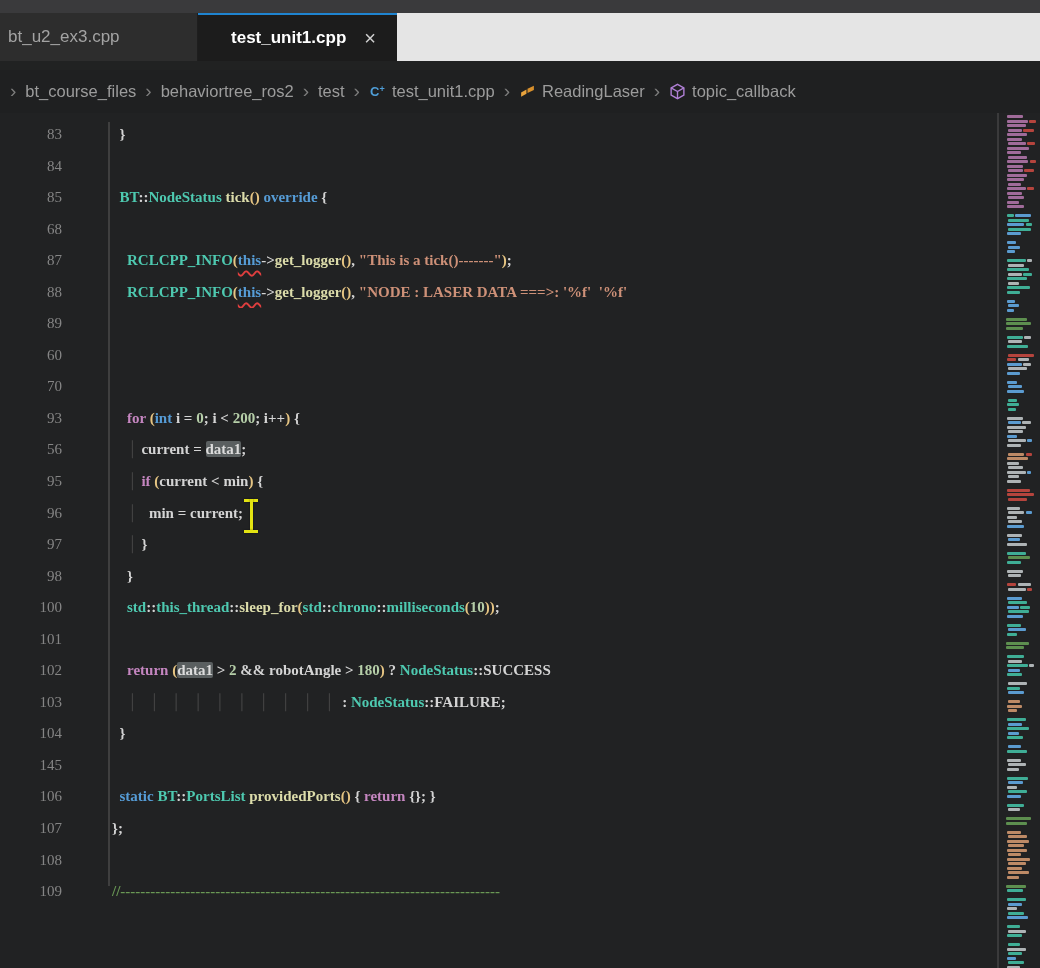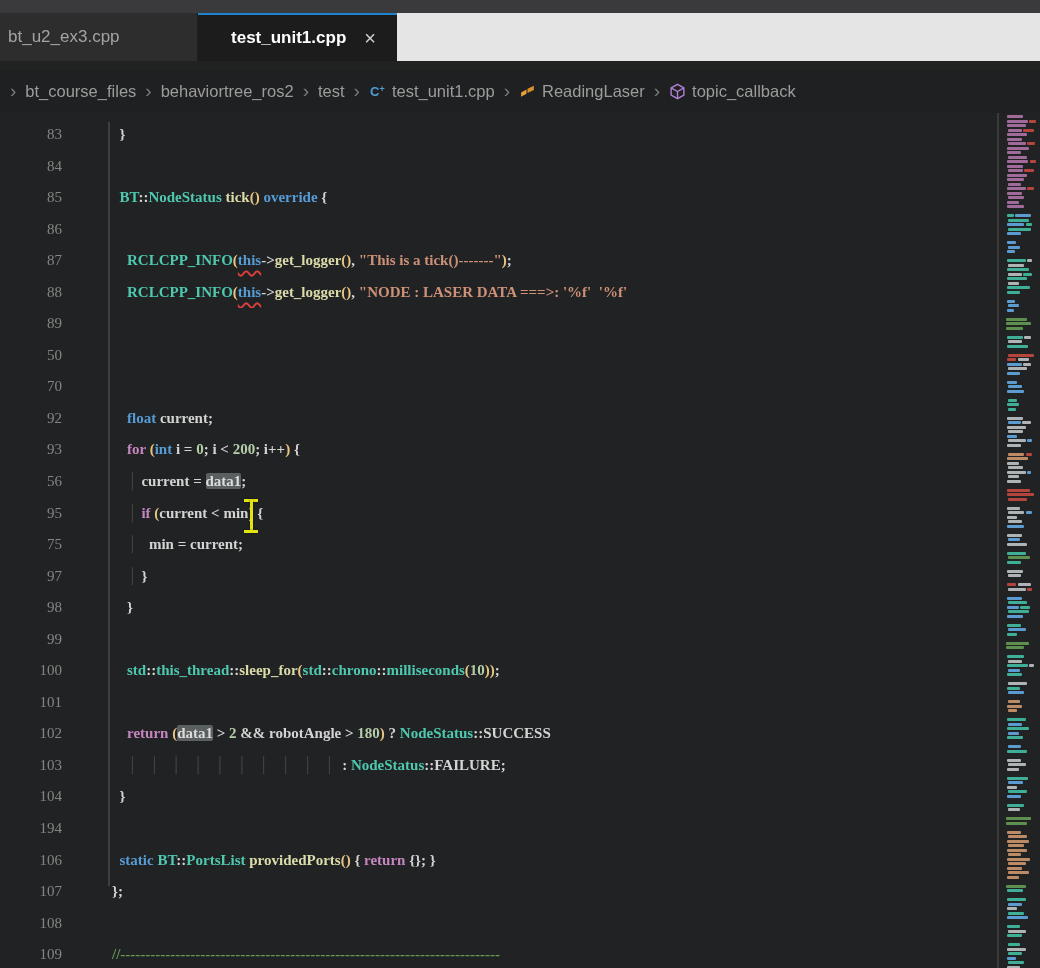--- a/index.html
+++ b/index.html
@@ -112,40 +112,38 @@
         <span>topic_callback</span>
       </span>
     </div>
 
   <div id="editor">
     <div id="class-indent-guide"></div>
     <div id="code-lines">
         <div class="line"><span class="gutter">83</span><span class="code"><span class="s-fg">  }</span></span></div>
         <div class="line"><span class="gutter">84</span><span class="code">&nbsp;</span></div>
         <div class="line"><span class="gutter">85</span><span class="code"><span class="s-fg">  </span><span class="s-type">BT</span><span class="s-fg">::</span><span class="s-type">NodeStatus</span><span class="s-fg"> </span><span class="s-fn">tick</span><span class="s-par">()</span><span class="s-fg"> </span><span class="s-kw">override</span><span class="s-fg"> {</span></span></div>
-        <div class="line"><span class="gutter">86</span><span class="code">&nbsp;</span></div>
+        <div class="line"><span class="gutter">68</span><span class="code">&nbsp;</span></div>
         <div class="line"><span class="gutter">87</span><span class="code"><span class="s-fg">    </span><span class="s-type">RCLCPP_INFO</span><span class="s-par">(</span><span class="s-err">this</span><span class="s-fg">-&gt;</span><span class="s-fn">get_logger</span><span class="s-par">()</span><span class="s-fg">, </span><span class="s-str">"This is a tick()-------"</span><span class="s-par">)</span><span class="s-fg">;</span></span></div>
         <div class="line"><span class="gutter">88</span><span class="code"><span class="s-fg">    </span><span class="s-type">RCLCPP_INFO</span><span class="s-par">(</span><span class="s-err">this</span><span class="s-fg">-&gt;</span><span class="s-fn">get_logger</span><span class="s-par">()</span><span class="s-fg">, </span><span class="s-str">"NODE : LASER DATA ===&gt;: '%f'  '%f'</span></span></div>
         <div class="line"><span class="gutter">89</span></div>
-        <div class="line"><span class="gutter">50</span><span class="code">&nbsp;</span></div>
+        <div class="line"><span class="gutter">60</span><span class="code">&nbsp;</span></div>
         <div class="line"><span class="gutter">70</span></div>
-        <div class="line"><span class="gutter">92</span><span class="code"><span class="s-fg">    </span><span class="s-kw">float</span><span class="s-fg"> current;</span></span></div>
         <div class="line"><span class="gutter">93</span><span class="code"><span class="s-fg">    </span><span class="s-ctl">for</span><span class="s-fg"> </span><span class="s-par">(</span><span class="s-kw">int</span><span class="s-fg"> i </span><span class="s-fg">=</span><span class="s-fg"> </span><span class="s-num">0</span><span class="s-fg">; i </span><span class="s-fg">&lt;</span><span class="s-fg"> </span><span class="s-num">200</span><span class="s-fg">; i++</span><span class="s-par">)</span><span class="s-fg"> {</span></span></div>
         <div class="line"><span class="gutter">56</span><span class="code"><span class="s-fg">    </span><span class="s-guide">│</span><span class="s-fg"> </span><span class="s-fg">current </span><span class="s-fg">=</span><span class="s-fg"> </span><span class="s-hl">data1</span><span class="s-fg">;</span></span></div>
         <div class="line"><span class="gutter">95</span><span class="code"><span class="s-fg">    </span><span class="s-guide">│</span><span class="s-fg"> </span><span class="s-ctl">if</span><span class="s-fg"> </span><span class="s-par">(</span><span class="s-fg">current </span><span class="s-fg">&lt;</span><span class="s-fg"> min</span><span class="s-par">)</span><span class="s-fg"> {</span></span></div>
-        <div class="line"><span class="gutter">75</span><span class="code"><span class="s-fg">    </span><span class="s-guide">│</span><span class="s-fg">   </span><span class="s-fg">min </span><span class="s-fg">=</span><span class="s-fg"> current;</span></span></div>
+        <div class="line"><span class="gutter">96</span><span class="code"><span class="s-fg">    </span><span class="s-guide">│</span><span class="s-fg">   </span><span class="s-fg">min </span><span class="s-fg">=</span><span class="s-fg"> current;</span></span></div>
         <div class="line"><span class="gutter">97</span><span class="code"><span class="s-fg">    </span><span class="s-guide">│</span><span class="s-fg"> }</span></span></div>
         <div class="line"><span class="gutter">98</span><span class="code"><span class="s-fg">    }</span></span></div>
-        <div class="line"><span class="gutter">99</span><span class="code">&nbsp;</span></div>
         <div class="line"><span class="gutter">100</span><span class="code"><span class="s-fg">    </span><span class="s-type">std</span><span class="s-fg">::</span><span class="s-type">this_thread</span><span class="s-fg">::</span><span class="s-fn">sleep_for</span><span class="s-par">(</span><span class="s-type">std</span><span class="s-fg">::</span><span class="s-type">chrono</span><span class="s-fg">::</span><span class="s-type">milliseconds</span><span class="s-par">(</span><span class="s-num">10</span><span class="s-par">))</span><span class="s-fg">;</span></span></div>
         <div class="line"><span class="gutter">101</span><span class="code">&nbsp;</span></div>
         <div class="line"><span class="gutter">102</span><span class="code"><span class="s-fg">    </span><span class="s-ctl">return</span><span class="s-fg"> </span><span class="s-par">(</span><span class="s-hl">data1</span><span class="s-fg"> </span><span class="s-fg">&gt;</span><span class="s-fg"> </span><span class="s-num">2</span><span class="s-fg"> </span><span class="s-fg">&amp;&amp;</span><span class="s-fg"> robotAngle </span><span class="s-fg">&gt;</span><span class="s-fg"> </span><span class="s-num">180</span><span class="s-par">)</span><span class="s-fg"> ? </span><span class="s-type">NodeStatus</span><span class="s-fg">::</span><span class="s-fg">SUCCESS</span></span></div>
         <div class="line"><span class="gutter">103</span><span class="code"><span class="s-fg">    </span><span class="s-guide">│</span><span class="s-fg">   </span><span class="s-guide">│</span><span class="s-fg">   </span><span class="s-guide">│</span><span class="s-fg">   </span><span class="s-guide">│</span><span class="s-fg">   </span><span class="s-guide">│</span><span class="s-fg">   </span><span class="s-guide">│</span><span class="s-fg">   </span><span class="s-guide">│</span><span class="s-fg">   </span><span class="s-guide">│</span><span class="s-fg">   </span><span class="s-guide">│</span><span class="s-fg">   </span><span class="s-guide">│</span><span class="s-fg">  </span><span class="s-fg">: </span><span class="s-type">NodeStatus</span><span class="s-fg">::</span><span class="s-fg">FAILURE</span><span class="s-fg">;</span></span></div>
         <div class="line"><span class="gutter">104</span><span class="code"><span class="s-fg">  }</span></span></div>
-        <div class="line"><span class="gutter">194</span><span class="code">&nbsp;</span></div>
+        <div class="line"><span class="gutter">145</span><span class="code">&nbsp;</span></div>
         <div class="line"><span class="gutter">106</span><span class="code"><span class="s-fg">  </span><span class="s-kw">static</span><span class="s-fg"> </span><span class="s-type">BT</span><span class="s-fg">::</span><span class="s-type">PortsList</span><span class="s-fg"> </span><span class="s-fn">providedPorts</span><span class="s-par">()</span><span class="s-fg"> { </span><span class="s-ctl">return</span><span class="s-fg"> {};</span><span class="s-fg"> }</span></span></div>
         <div class="line"><span class="gutter">107</span><span class="code"><span class="s-fg">};</span></span></div>
         <div class="line"><span class="gutter">108</span><span class="code">&nbsp;</span></div>
         <div class="line"><span class="gutter">109</span><span class="code"><span class="s-cmt">//----------------------------------------------------------------------------</span></span></div>
       </div>
     <div id="scrollbar-border"></div>
     <div id="minimap">
         <div class="mm-seg" style="top: 0px; left: 1.15px; width: 16.1px; background: rgb(160, 107, 154);"></div>
         <div class="mm-seg" style="top: 4.5px; left: 1.15px; width: 20.7px; background: rgb(160, 107, 154);"></div>
         <div class="mm-seg" style="top: 4.5px; left: 23px; width: 6.9px; background: rgb(181, 68, 61);"></div>

